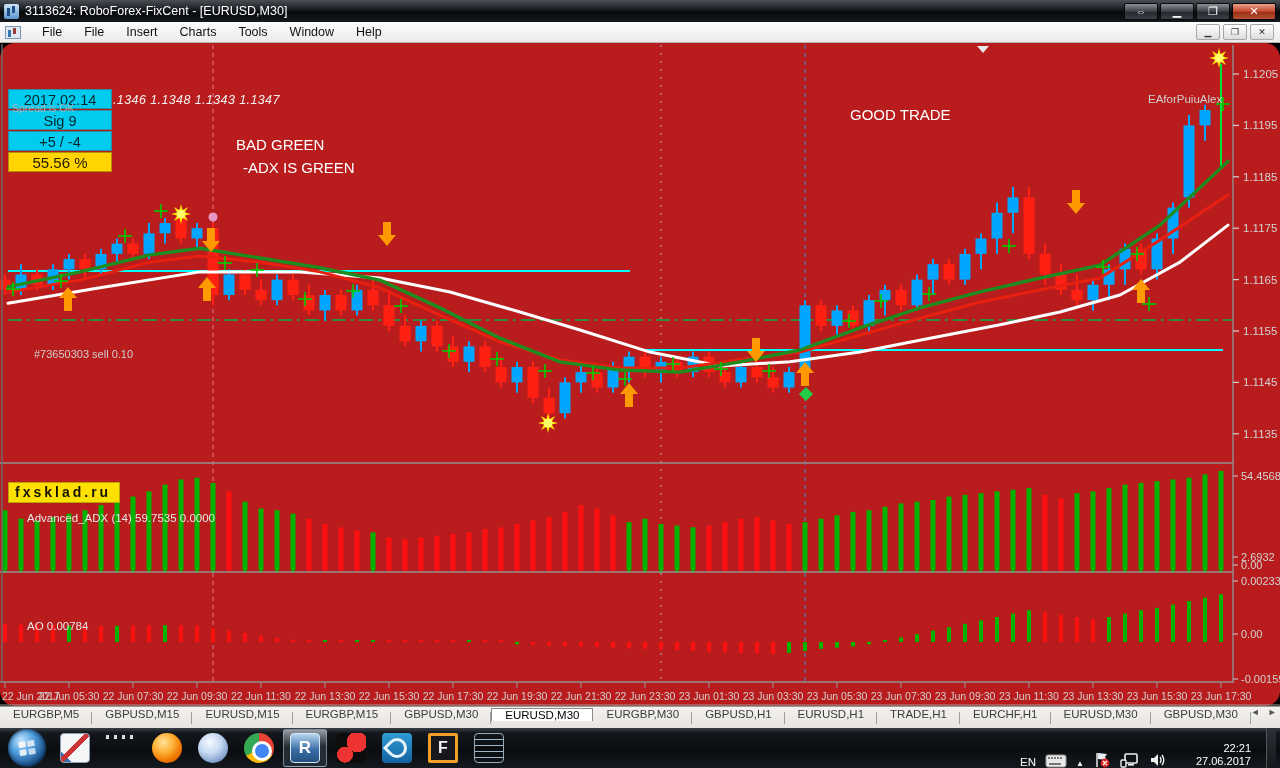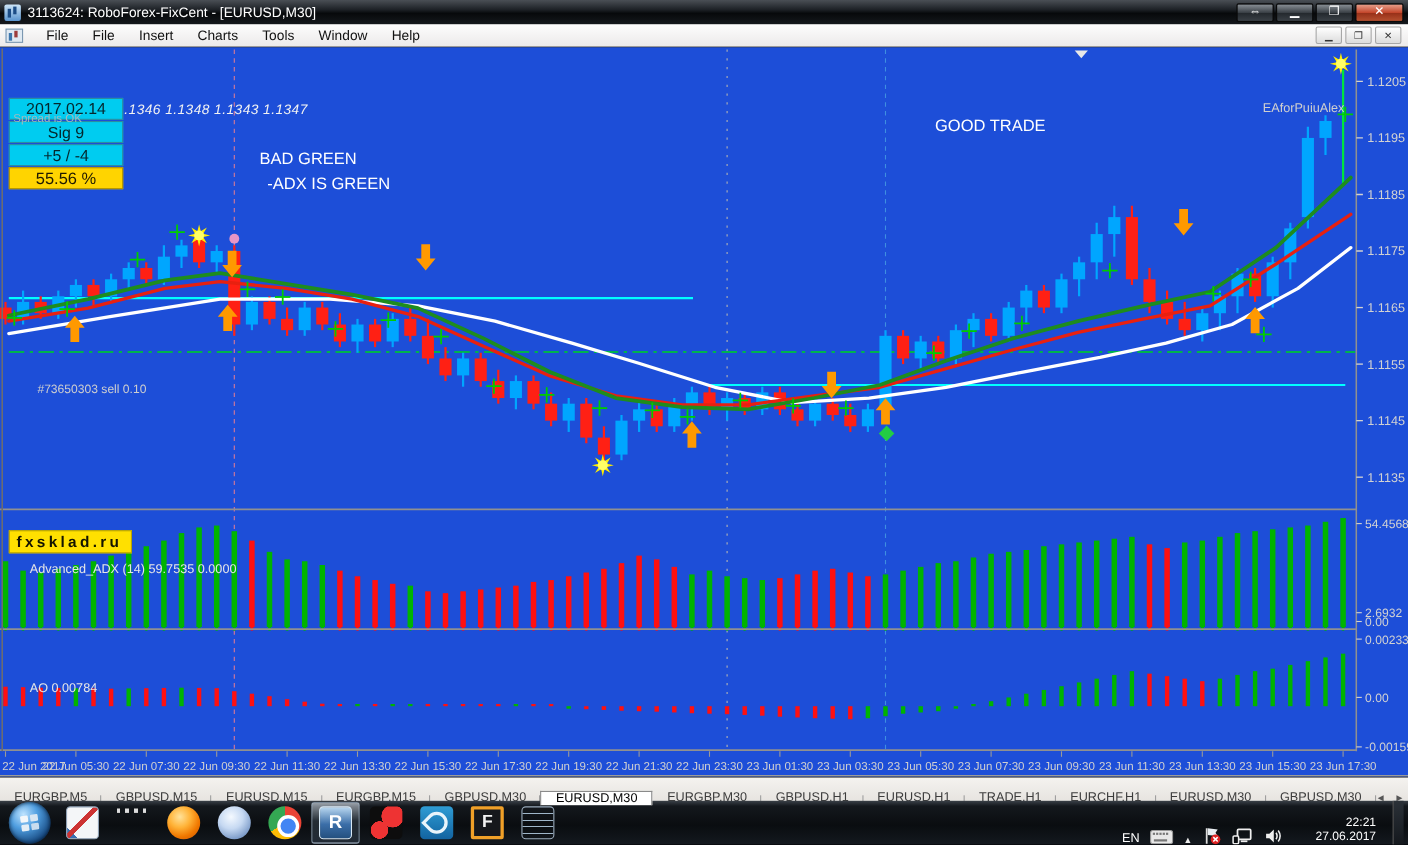--- a/index.html
+++ b/index.html
@@ -25,40 +25,40 @@
     display:flex;align-items:center;font-size:12.5px;color:#111;border-bottom:1px solid #b9b6b2;}
   .menuico{width:16px;height:13px;margin:0 10px 0 5px;position:relative;background:#dfe9f2;border:1px solid #7b97b1;}
   .menuico:after{content:"";position:absolute;left:2px;top:3px;width:3px;height:7px;background:#3c76ad;}
   .menuico:before{content:"";position:absolute;left:7px;top:1px;width:3px;height:6px;background:#9c3c3c;}
   .menu-item{padding:2px 11px;}
   .childbtns{margin-left:auto;display:flex;gap:3px;padding-right:6px;}
   .cbtn{width:24px;height:16px;border:1px solid #a7a7a7;border-radius:2px;background:linear-gradient(#fff,#dcdcdc);
     display:flex;align-items:center;justify-content:center;font-size:9px;color:#333;}
 
   
-  .chart-region{position:absolute;left:0;top:43px;width:1280px;height:663px;background:#1d4ed8;}
+  .chart-region{position:absolute;left:0;top:43px;width:1280px;height:663px;background:#b91c1c;border-radius:15px;}
   #chart{position:absolute;left:0;top:0;}
 
   .olay{position:absolute;z-index:5;white-space:nowrap;}
   .infobox{left:8px;top:46px;width:104px;}
   .inforow{height:20px;margin-bottom:1px;background:#00ccf0;color:#04262c;text-align:center;
     font-size:14.5px;line-height:20px;border:1px solid #2c8ca0;}
   .inforow.pct{background:#ffd400;border-color:#b09200;color:#201a00;font-size:15px;}
   .spread{position:absolute;left:4px;top:13px;font-size:10.5px;color:#9fb9bf;z-index:6;}
   .quote{left:113px;top:50px;color:#f2f2f2;font-size:12.5px;letter-spacing:.4px;font-style:italic;}
   .anno{color:#fff;font-size:15px;}
   .ea{color:#cfcfcf;font-size:11.5px;}
   .order{color:#cfcfcf;font-size:11px;}
   .wm{left:8px;top:439px;background:#ffe000;border:1px solid #b8a400;color:#141400;
      font-size:14px;font-weight:bold;letter-spacing:3px;padding:1px 8px 2px 6px;}
   .indlabel{color:#e6e6e6;font-size:11.5px;}
 
   
   .tabsbar{position:absolute;left:0;top:706px;width:1280px;height:36px;background:linear-gradient(#f4f2ef,#dedbd6);
-    border-top:1px solid #9a9a9a;display:flex;align-items:center;font-size:11.5px;color:#3c3c3c;}
+    border-top:1px solid #9a9a9a;display:flex;align-items:flex-start;font-size:11.5px;color:#3c3c3c;}
   .tab{display:flex;align-items:center;padding:0 13px;position:relative;}
   .tab:not(.active):after{content:"";position:absolute;right:0;top:5px;height:12px;width:1px;background:#9f9f9f;}
   .tab.active{background:#fff;border:1px solid #8a8a8a;border-bottom:none;color:#000;margin-top:1px;z-index:2;}
   .tabarrows{margin-left:auto;display:flex;align-items:center;gap:8px;padding-right:10px;color:#555;font-size:9px;}
 
   
   .taskbar{position:absolute;left:0;top:728px;width:1280px;height:40px;
     background:linear-gradient(#3a4048 0%,#14181d 12%,#0a0d10 55%,#14191f 100%);
     display:flex;align-items:center;}
   .orb{width:38px;height:38px;margin:0 6px 0 8px;border-radius:50%;position:relative;

